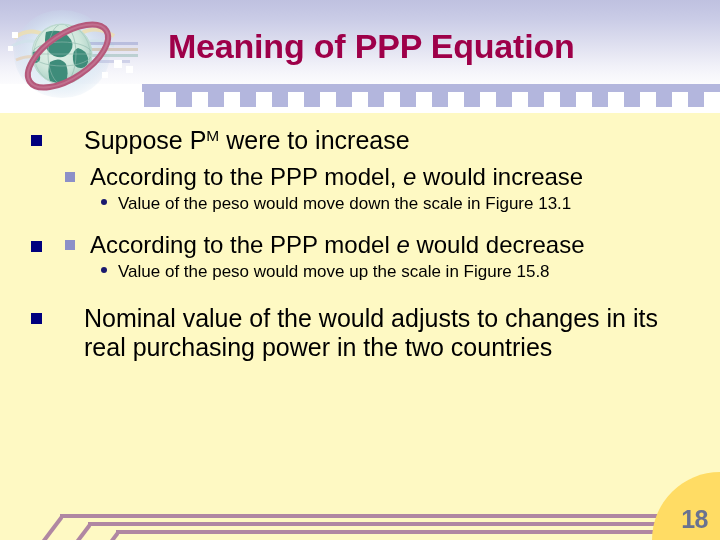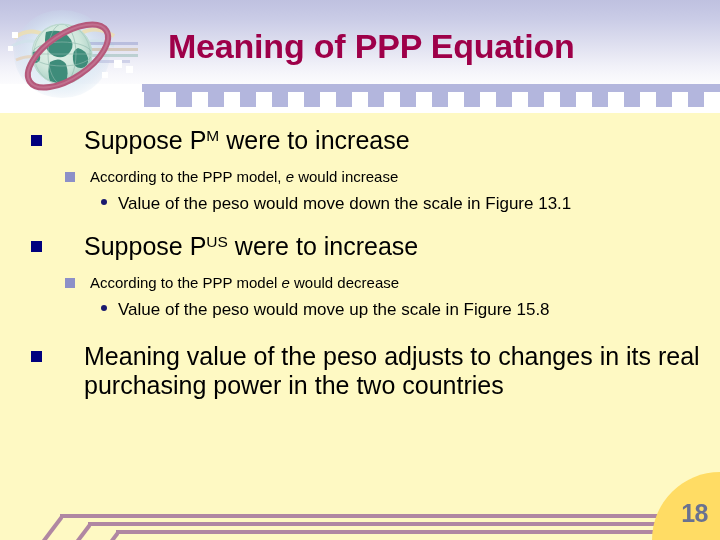--- a/index.html
+++ b/index.html
@@ -126,21 +126,21 @@
     height: 11px;
     background: #00007e;
   }
 
   
   .lvl2 {
     position: relative;
     padding-left: 90px;
     padding-right: 8px;
     color: #000000;
-    font-size: 15px;
+    font-size: 24px;
     line-height: 25px;
   }
   .lvl2 .marker {
     position: absolute;
     left: 65px;
     top: 8px;
     width: 10px;
     height: 10px;
     background: #8c90c8;
   }
@@ -219,21 +219,21 @@
     right: 0;
     bottom: 0;
     width: 68px;
     height: 68px;
     background: #ffdc64;
     border-top-left-radius: 68px;
   }
   .page-num {
     position: absolute;
     right: 12px;
-    bottom: 12px;
+    bottom: 6px;
     font-size: 25px;
     font-weight: bold;
     color: #6a7290;
     letter-spacing: -0.5px;
   }
 </style>
 </head>
 <body>
 
 <div class="slide">
@@ -316,36 +316,35 @@
       <span>According to the PPP model, <span class="ital">e</span> would increase</span>
     </div>
 
     <div class="lvl3 sp-c">
       <span class="marker"></span>
       <span>Value of the peso would move down the scale in Figure 13.1</span>
     </div>
 
     <div class="lvl1 sp-d">
       <span class="marker"></span>
-      <span>Suppose P<span class="sup">US</span> were to increase</span>
     </div>
 
     <div class="lvl2 sp-b">
       <span class="marker"></span>
       <span>According to the PPP model <span class="ital">e</span> would decrease</span>
     </div>
 
     <div class="lvl3 sp-c">
       <span class="marker"></span>
       <span>Value of the peso would move up the scale in Figure 15.8</span>
     </div>
 
     <div class="lvl1 sp-e">
       <span class="marker"></span>
-      <span>Meaning value of the peso adjusts to changes in its real purchasing power in the two countries</span>
+      <span>Nominal value of the would adjusts to changes in its real purchasing power in the two countries</span>
     </div>
 
   </div>
 
 
   <div class="stripes">
     <div class="stripe s1"></div>
     <div class="stripe s2"></div>
     <div class="stripe s3"></div>
     <div class="diag d1"></div>

